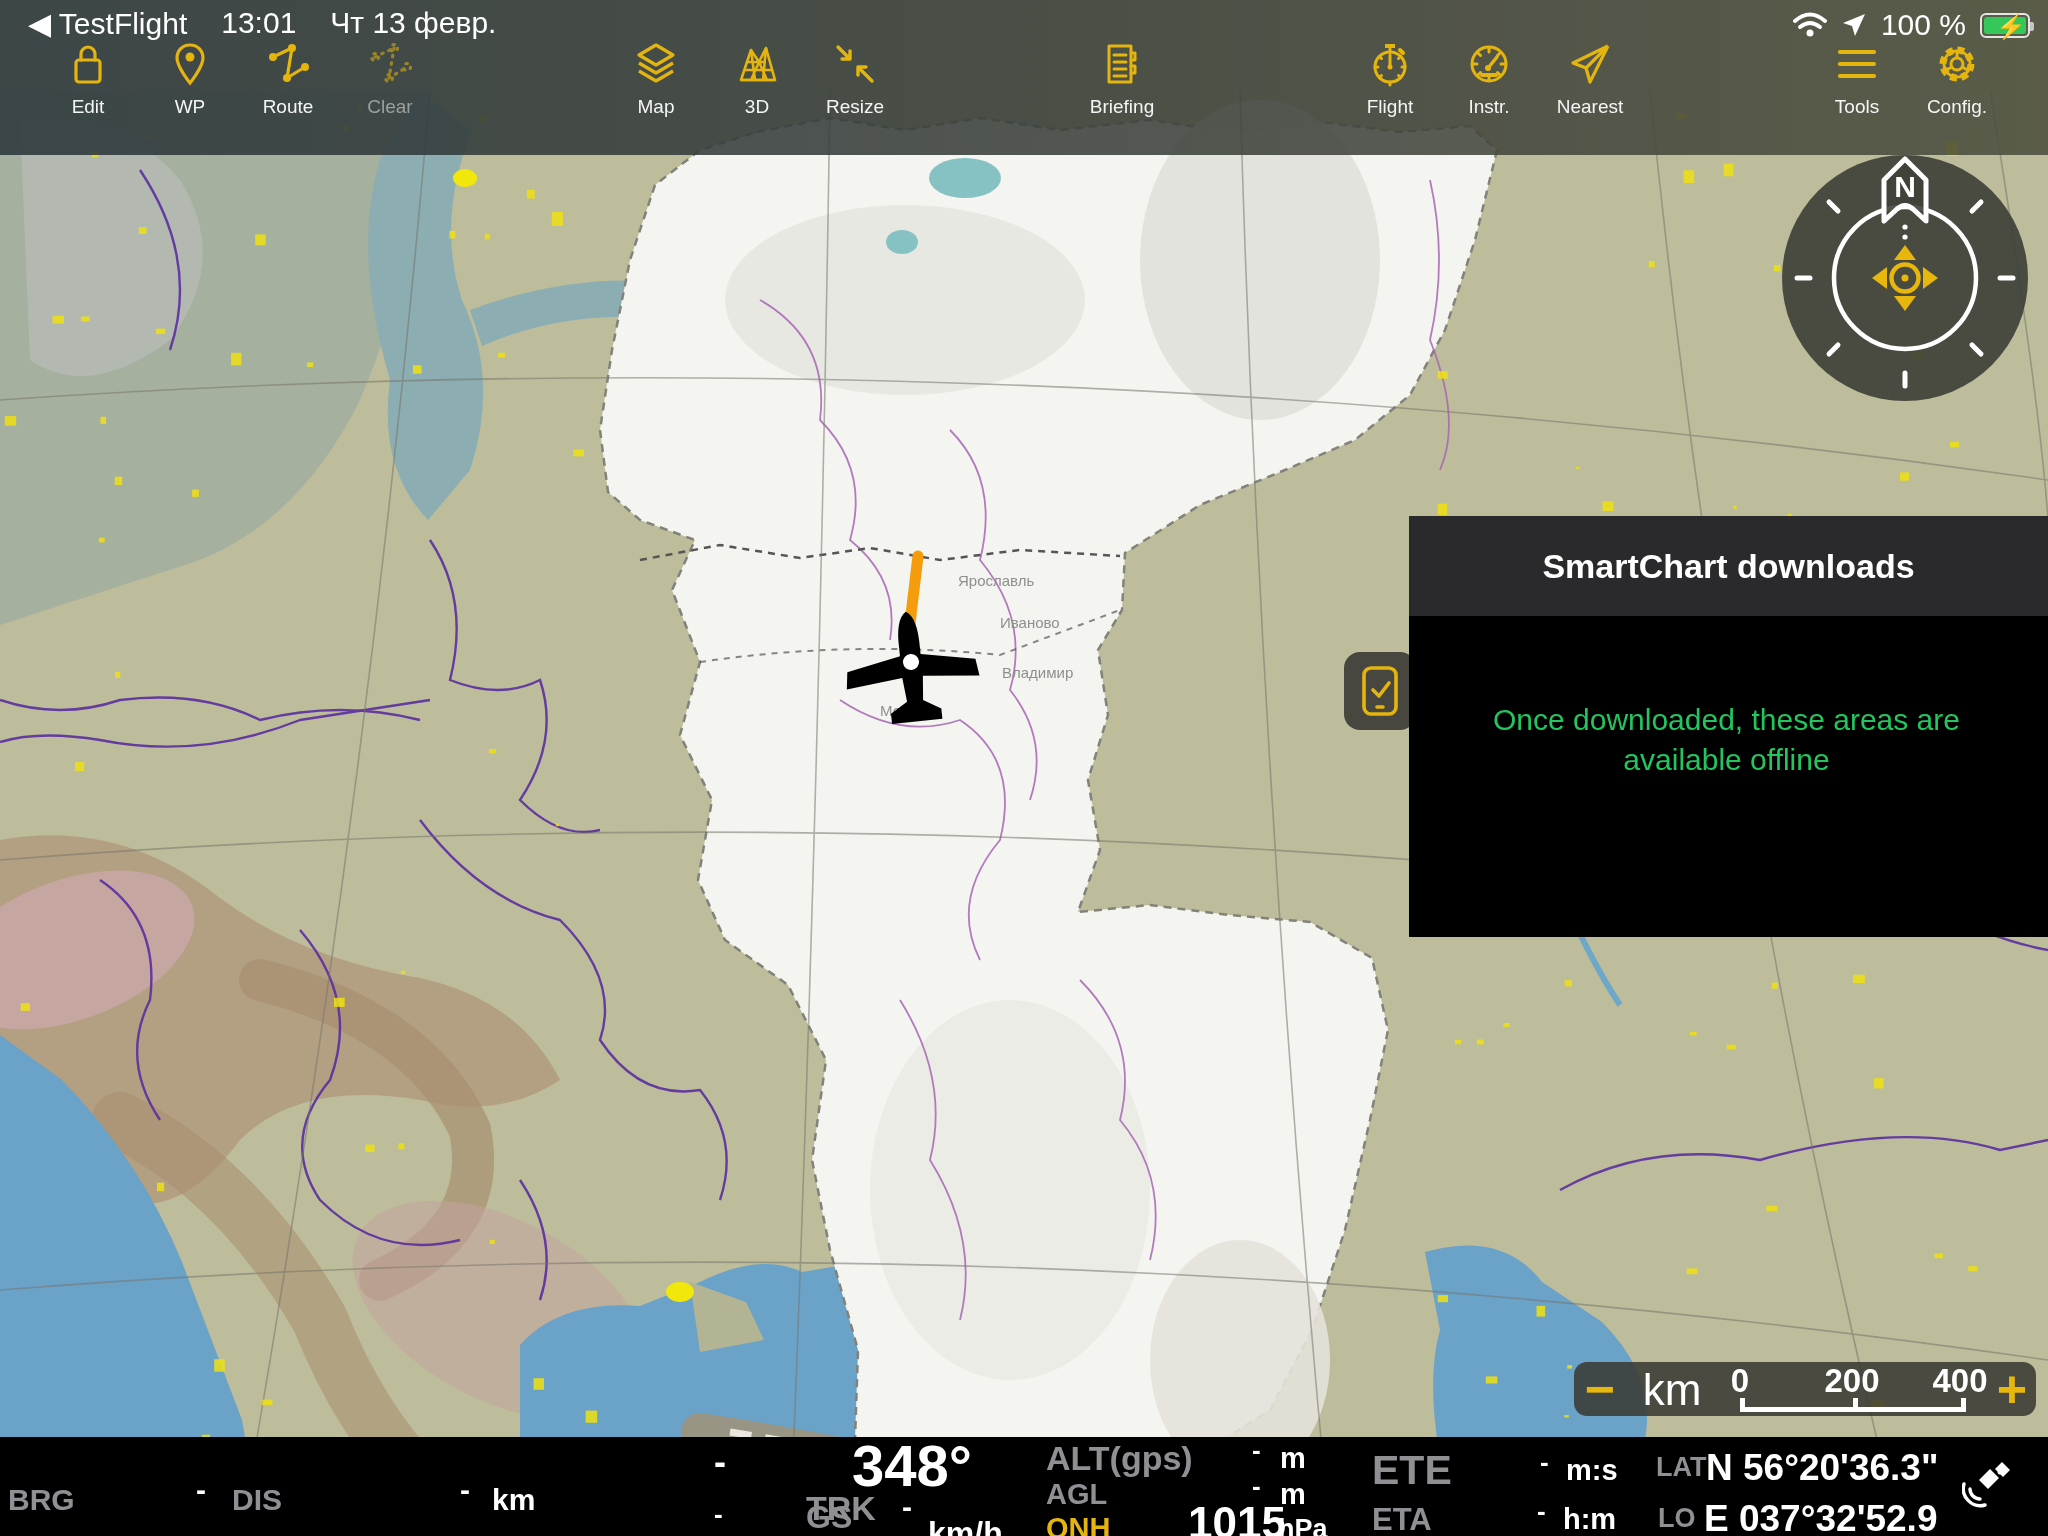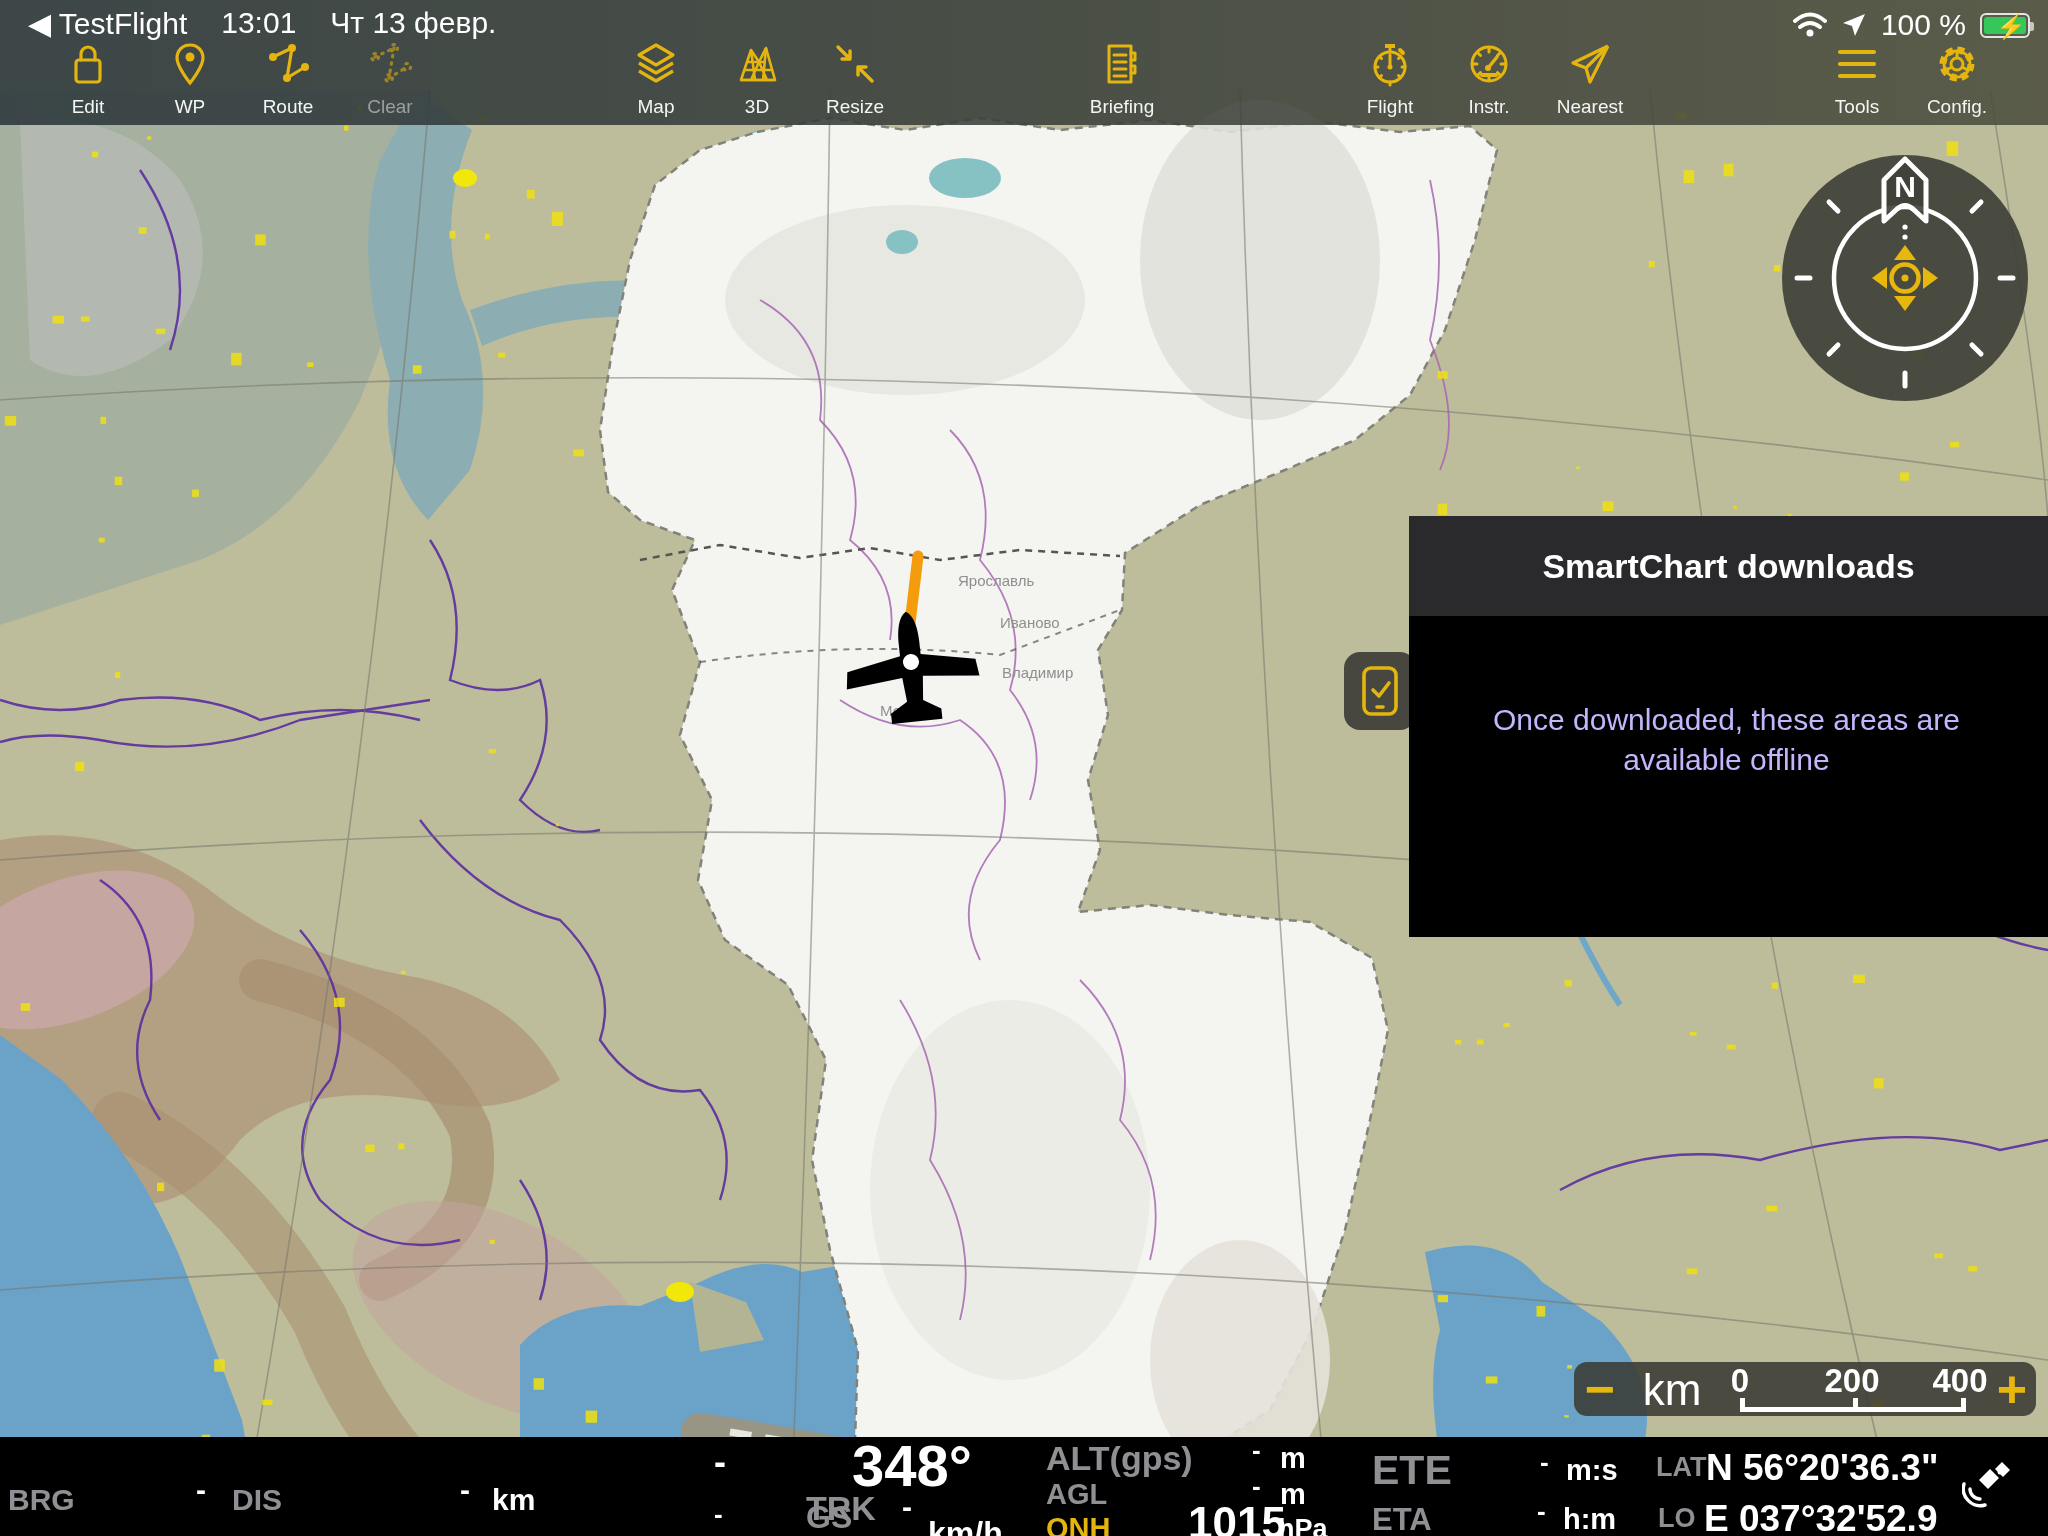--- a/index.html
+++ b/index.html
@@ -1,41 +1,41 @@
 <!DOCTYPE html>
 <html><head>
 <meta charset="utf-8">
 <style>
   html,body{margin:0;padding:0;background:#000;}
   #screen{position:relative;width:2048px;height:1536px;overflow:hidden;
     background:#bdbd9b;font-family:"Liberation Sans",sans-serif;}
   svg{display:block}
   
-  #topbar{position:absolute;top:0;left:0;right:0;height:125px;z-index:40;
+  #topbar{position:absolute;top:0;left:0;right:0;height:155px;z-index:40;
     background:linear-gradient(90deg,rgba(47,58,62,.90) 0%,rgba(56,62,58,.88) 45%,rgba(74,76,60,.86) 100%);}
   #statusrow{position:absolute;top:6px;left:0;right:0;height:36px;color:#fff;font-size:30px;}
   #status-left{position:absolute;left:28px;top:0;display:flex;gap:34px;white-space:nowrap;}
   #status-right{position:absolute;right:18px;top:2px;display:flex;align-items:center;gap:14px;}
   #battery-shell{position:relative;width:50px;height:25px;border:2px solid rgba(255,255,255,.85);
     border-radius:6px;padding:2px;box-sizing:border-box;}
   #battery-fill{width:100%;height:100%;border-radius:3px;}
   #battery-nub{position:absolute;right:-6px;top:7px;width:4px;height:9px;background:rgba(255,255,255,.65);border-radius:0 2px 2px 0;}
   #battery-bolt{position:absolute;left:14px;top:-2px;color:#fff;font-size:24px;}
   .titem{position:absolute;top:40px;transform:translateX(-50%);display:flex;flex-direction:column;
     align-items:center;width:130px;cursor:default;}
   .titem .lbl{margin-top:8px;font-size:19px;color:#f4f5f5;}
   .titem.disabled .lbl{color:#9aa0a0;}
   .titem.disabled svg{opacity:.55;}
   
   #compass{position:absolute;left:1780px;top:153px;z-index:30;}
   
   #sc-panel{position:absolute;left:1409px;top:516px;width:639px;height:421px;z-index:35;background:#000;text-align:center;}
   #sc-header{height:100px;background:#2a2a2c;display:flex;align-items:center;justify-content:center;}
   #sc-title{color:#fff;font-size:34px;font-weight:bold;}
-  #sc-body{color:#c4b5fd;font-size:30px;line-height:40px;padding:84px 30px 0 26px;white-space:pre-line;}
+  #sc-body{color:#22c55e;font-size:30px;line-height:40px;padding:84px 30px 0 26px;white-space:pre-line;}
   #sc-tab{position:absolute;left:1344px;top:652px;width:72px;height:78px;background:#47473f;
     border-radius:16px;z-index:34;display:flex;align-items:center;justify-content:center;}
   
   #scalebar{position:absolute;left:1574px;top:1362px;width:462px;height:54px;z-index:30;
     background:rgba(58,58,52,.88);border-radius:13px;color:#fff;}
   #scalebar .sb{position:absolute;transform:translate(-50%,-50%);}
   #sb-minus,#sb-plus{color:#e8b70e;font-size:52px;font-weight:bold;line-height:0;}
   #sb-unit{font-size:44px;}
   .sb-num{font-size:33px;font-weight:bold;}
   #sb-rule{position:absolute;left:166px;top:36px;width:226px;height:14px;

